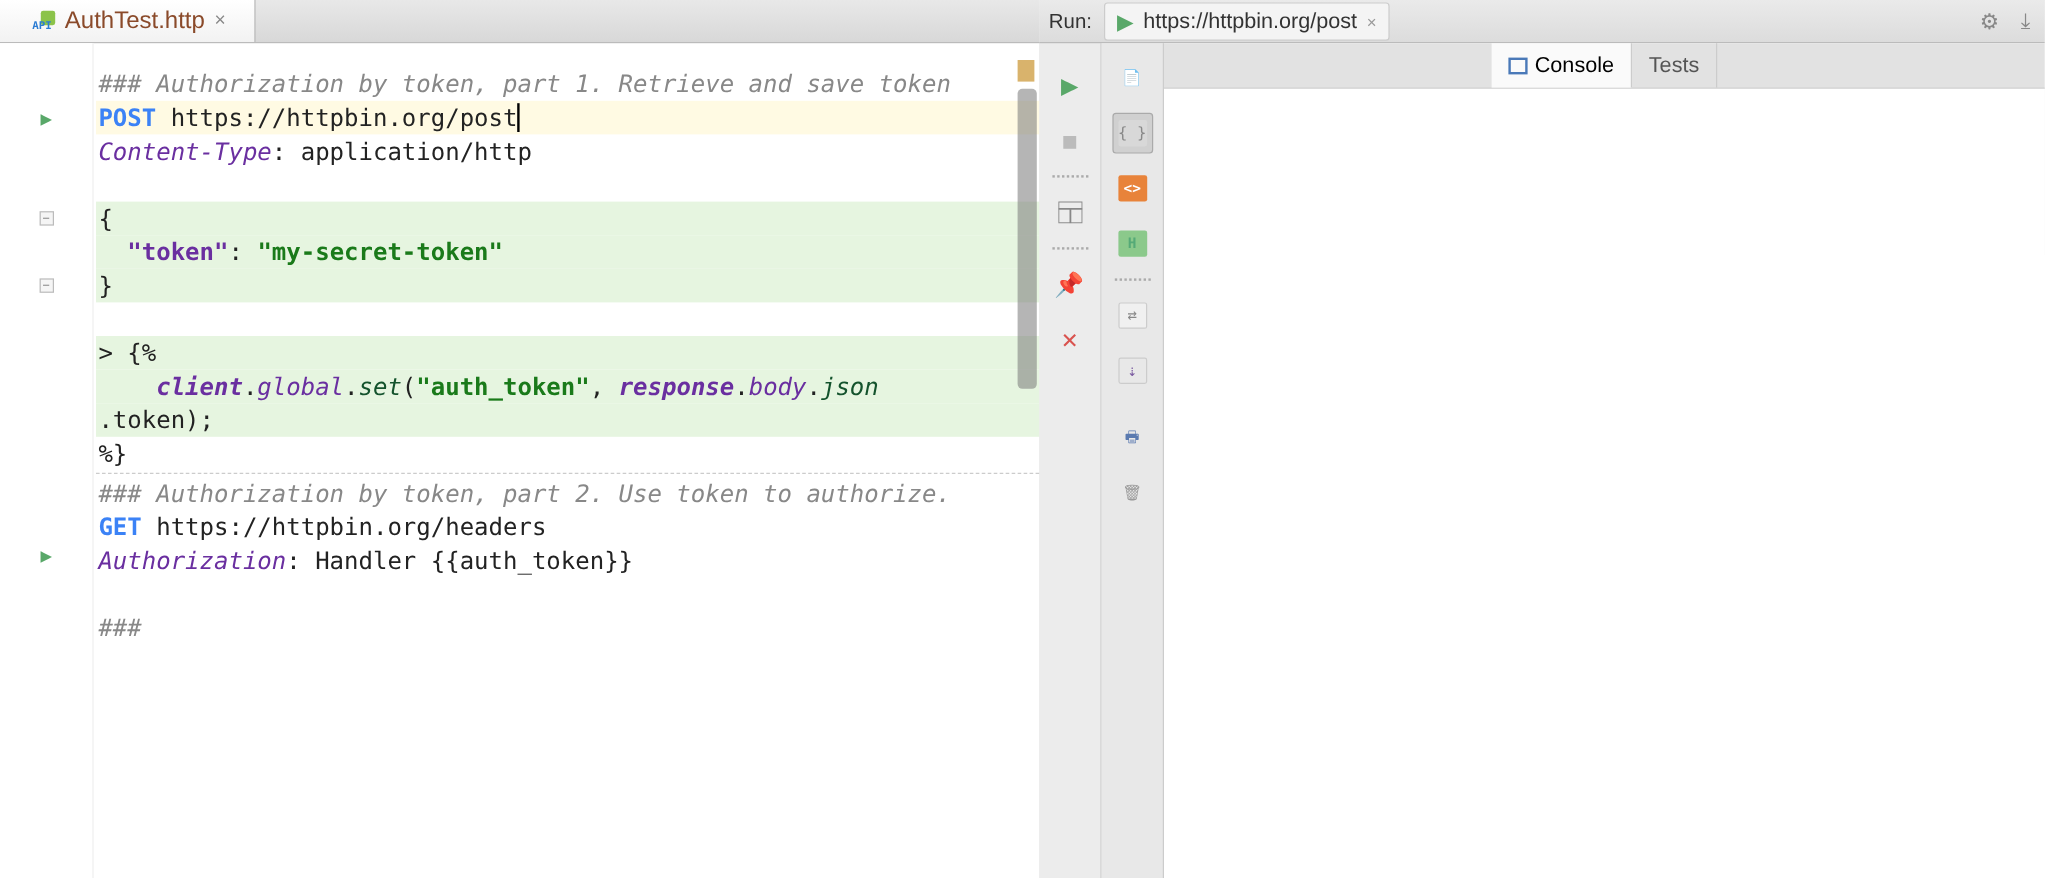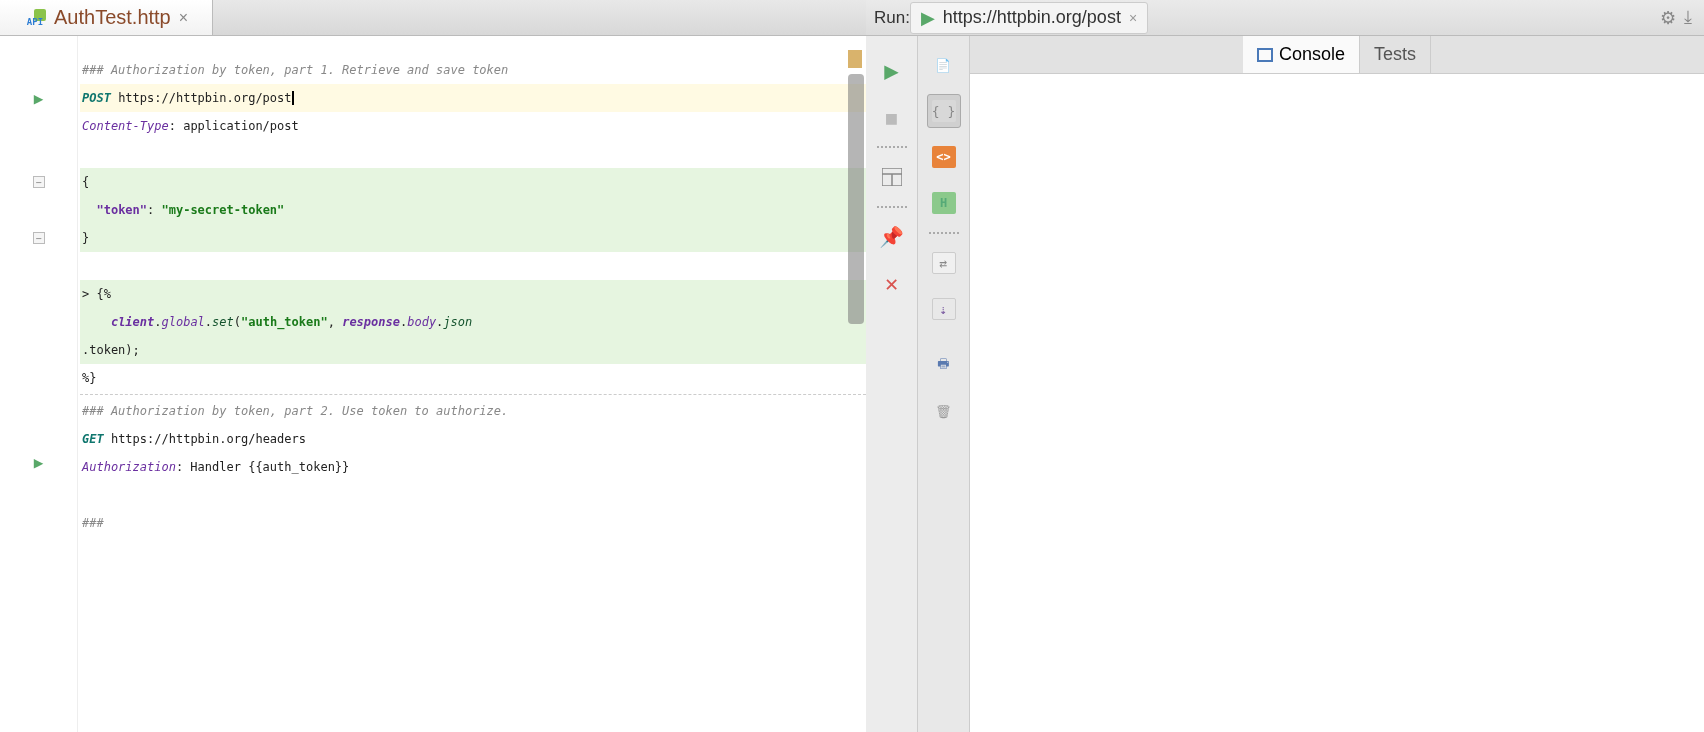--- a/index.html
+++ b/index.html
@@ -84,21 +84,21 @@
       font-size: 10px;
       display: flex;
       align-items: center;
       justify-content: center;
       color: #888;
     }
     .code-area {
       flex: 1;
       padding: 20px 0 0 2px;
       position: relative;
-      font-size: 12px;
+      font-size: 20px;
       line-height: 28px;
     }
     .scrollbar-stub {
       position: absolute;
       right: 4px;
       top: 14px;
       width: 14px;
       height: 18px;
       background: #d9b36c;
     }
@@ -109,21 +109,21 @@
       width: 16px;
       height: 250px;
       background: rgba(120,120,120,0.55);
       border-radius: 4px;
     }
     .code-line { white-space: pre; padding-left: 2px; }
     .hl-line { background: #fffae3; }
     .hl-green { background: #e6f5e0; }
     .comment { color: #888; font-style: italic; }
     .tag { color: #888; font-style: italic; }
-    .method { color: #0f766e; font-weight: bold; font-style: italic; }
+    .method { color: #3b82f6; font-weight: bold; }
     .url { color: #222; }
     .header-key { color: #6a2fa0; font-style: italic; }
     .header-val { color: #222; }
     .jkey { color: #6a2fa0; font-weight: bold; }
     .jstr { color: #1a7a1a; font-weight: bold; }
     .ident { color: #6a2fa0; font-style: italic; font-weight: bold; }
     .call { color: #14532d; font-style: italic; }
     .str { color: #1a7a1a; font-weight: bold; }
     .prop { color: #6a2fa0; font-style: italic; }
     .plain { color: #222; }
@@ -140,21 +140,21 @@
       display: flex;
       flex-direction: column;
     }
     .run-header {
       height: 36px;
       background: linear-gradient(#eaeaea, #dcdcdc);
       border-bottom: 1px solid #bbb;
       display: flex;
       align-items: center;
       padding: 12px 8px;
-      gap: 0;
+      gap: 10px;
       font-family: sans-serif;
     }
     .run-label { color: #333; font-size: 17px; }
     .run-tab {
       display: flex;
       align-items: center;
       gap: 8px;
       padding: 4px 10px;
       background: #f4f4f4;
       border: 1px solid #ccc;
@@ -297,21 +297,21 @@
       <div class="gutter-row">
           <span class="run-gutter">▶</span>
         </div>
     </div>
     <div class="code-area">
       <div class="scrollbar-stub"></div>
       <div class="scrollbar-thumb"></div>
 
       <div class="code-line"><span class="comment">### Authorization by token, part 1. Retrieve and save token</span></div>
       <div class="code-line hl-line"><span class="method">POST</span><span class="url caret"> https://httpbin.org/post</span></div>
-      <div class="code-line"><span class="header-key">Content-Type</span><span class="header-val">: application/post</span></div>
+      <div class="code-line"><span class="header-key">Content-Type</span><span class="header-val">: application/http</span></div>
       <div class="code-line">&nbsp;</div>
       <div class="code-line hl-green"><span class="plain">{</span></div>
       <div class="code-line hl-green"><span>  </span><span class="jkey">"token"</span><span class="plain">: </span><span class="jstr">"my-secret-token"</span></div>
       <div class="code-line hl-green"><span class="plain">}</span></div>
       <div class="code-line">&nbsp;</div>
       <div class="code-line hl-green"><span class="plain">&gt; {%</span></div>
       <div class="code-line hl-green"><span>    </span><span class="ident">client</span><span class="plain">.</span><span class="prop">global</span><span class="plain">.</span><span class="call">set</span><span class="plain">(</span><span class="str">"auth_token"</span><span class="plain">, </span><span class="ident">response</span><span class="plain">.</span><span class="prop">body</span><span class="plain">.</span><span class="call">json</span></div>
       <div class="code-line hl-green"><span class="plain">.token);</span></div>
       <div class="code-line"><span class="plain">%}</span></div>
       <div class="divider"></div>

